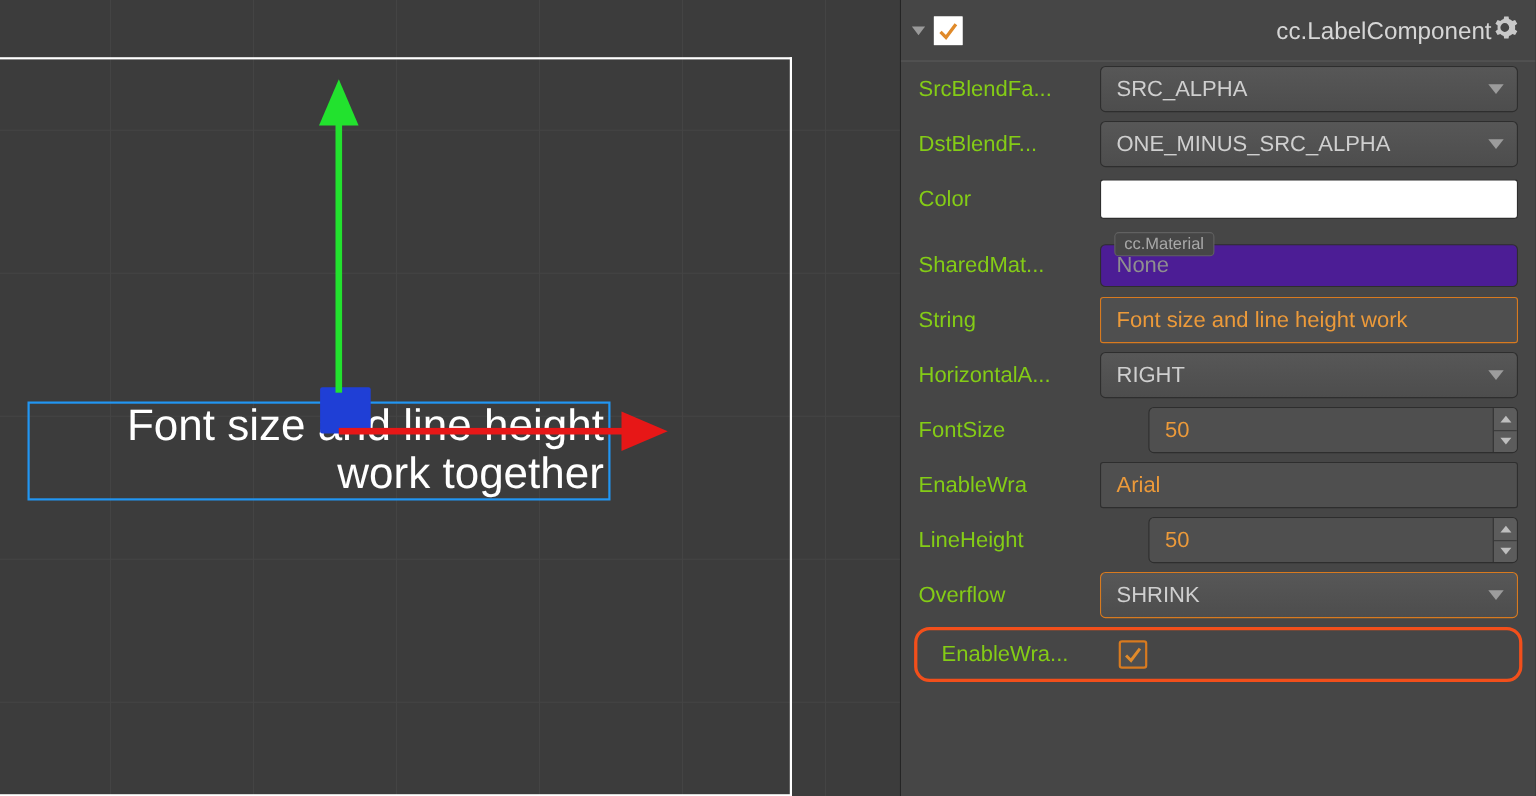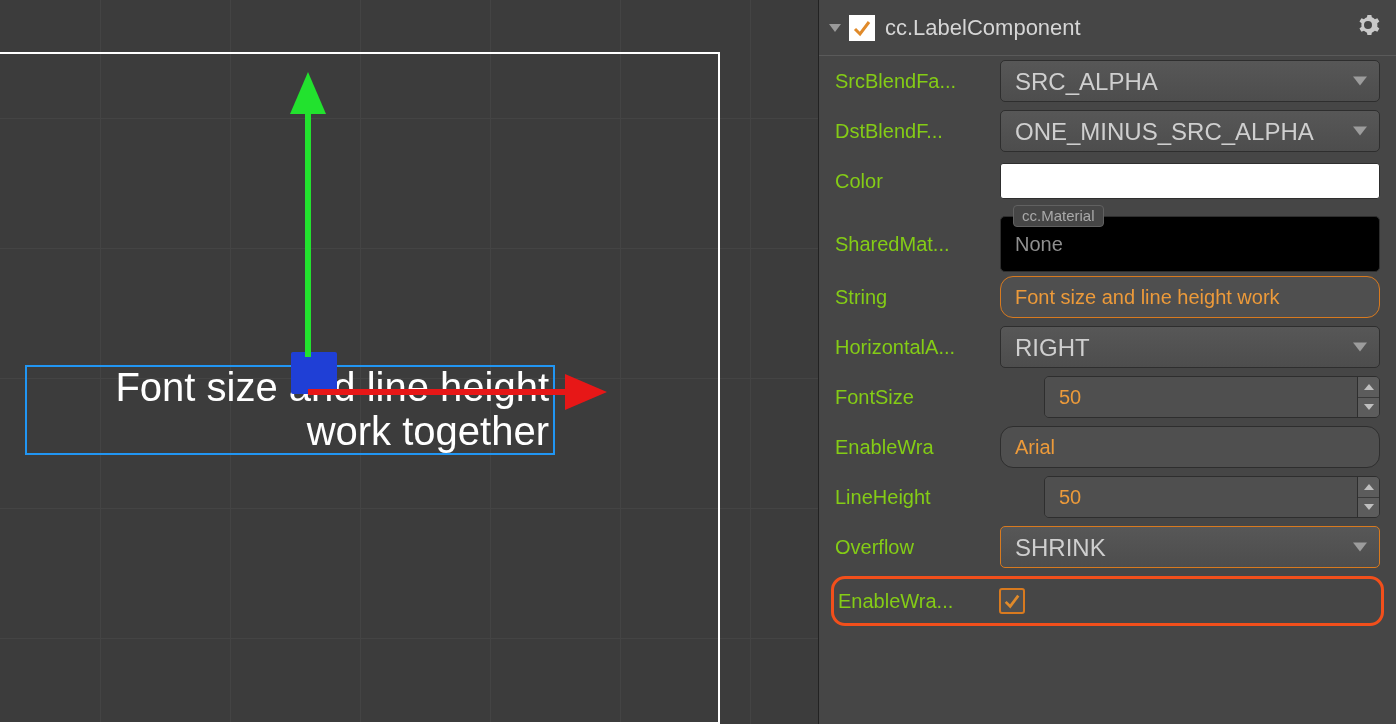--- a/index.html
+++ b/index.html
@@ -94,20 +94,21 @@
     color: #c7c7c7;
     font-size: 20px;
     padding-bottom: 12px;
   }
   .component-header {
     display: flex;
     align-items: center;
     height: 56px;
     padding: 0 16px 0 10px;
     border-bottom: 1px solid #5a5a5a;
+    text-align: right;
   }
   .caret {
     width: 0; height: 0;
     border-left: 6px solid transparent;
     border-right: 6px solid transparent;
     border-top: 8px solid #9a9a9a;
     margin-right: 8px;
   }
   .check {
     width: 26px; height: 26px;
@@ -141,44 +142,44 @@
   .dropdown {
     position: relative;
     height: 42px;
     border: 1px solid #2e2e2e;
     border-radius: 5px;
     background: linear-gradient(#575757, #4d4d4d);
     display: flex;
     align-items: center;
     padding: 1px 36px 0 14px;
     color: #cfcfcf;
-    font-size: 24px;
+    font-size: 20px;
   }
   .dropdown.accent { border-color: #d87a1f; }
   .dropdown .dd-caret {
     position: absolute; right: 12px; top: 50%; transform: translateY(-50%);
     width: 0; height: 0;
     border-left: 7px solid transparent;
     border-right: 7px solid transparent;
     border-top: 9px solid #9c9c9c;
   }
 
   .color-swatch {
     height: 36px;
     background: #ffffff;
     border: 1px solid #2e2e2e;
     border-radius: 3px;
   }
 
   .mat-slot {
     position: relative;
-    height: 56px;
+    height: 39px;
     border: 1px solid #2e2e2e;
     border-radius: 5px;
-    background: #000000;
+    background: #4c1d95;
     display: flex;
     align-items: center;
     padding: 0 14px;
     color: #8f8f8f;
     font-size: 20px;
   }
   .mat-tag {
     position: absolute;
     top: -12px; left: 12px;
     padding: 0 8px;
@@ -186,21 +187,21 @@
     color: #a9a9a9;
     background: #464646;
     border: 1px solid #616161;
     border-radius: 4px;
     line-height: 20px;
   }
 
   .text-input {
     height: 42px;
     border: 1px solid #d87a1f;
-    border-radius: 13px;
+    border-radius: 3px;
     background: #4f4f4f;
     display: flex;
     align-items: center;
     padding: 3px 14px;
     color: #ec9a3a;
     font-size: 20px;
     overflow: hidden;
     white-space: nowrap;
   }
   .text-input.plain { border-color: #2e2e2e; }
@@ -236,21 +237,21 @@
     width:0;height:0;border-left:5px solid transparent;border-right:5px solid transparent;border-bottom:6px solid #bfbfbf;
   }
   .stepper-btn .tri-down {
     width:0;height:0;border-left:5px solid transparent;border-right:5px solid transparent;border-top:6px solid #bfbfbf;
   }
 
   .wrap-row {
     position: relative;
     border: 3px solid #f24f1b;
     border-radius: 14px;
-    padding: 4px 4px;
+    padding: 4px 22px;
     margin: 4px 12px 0 12px;
     display: flex;
     align-items: center;
     min-height: 50px;
   }
   .wrap-row .prop-label { width: 161px; }
   .wrap-check {
     width: 26px; height: 26px;
     border: 2px solid #d87a1f;
     background: #4f4f4f;

